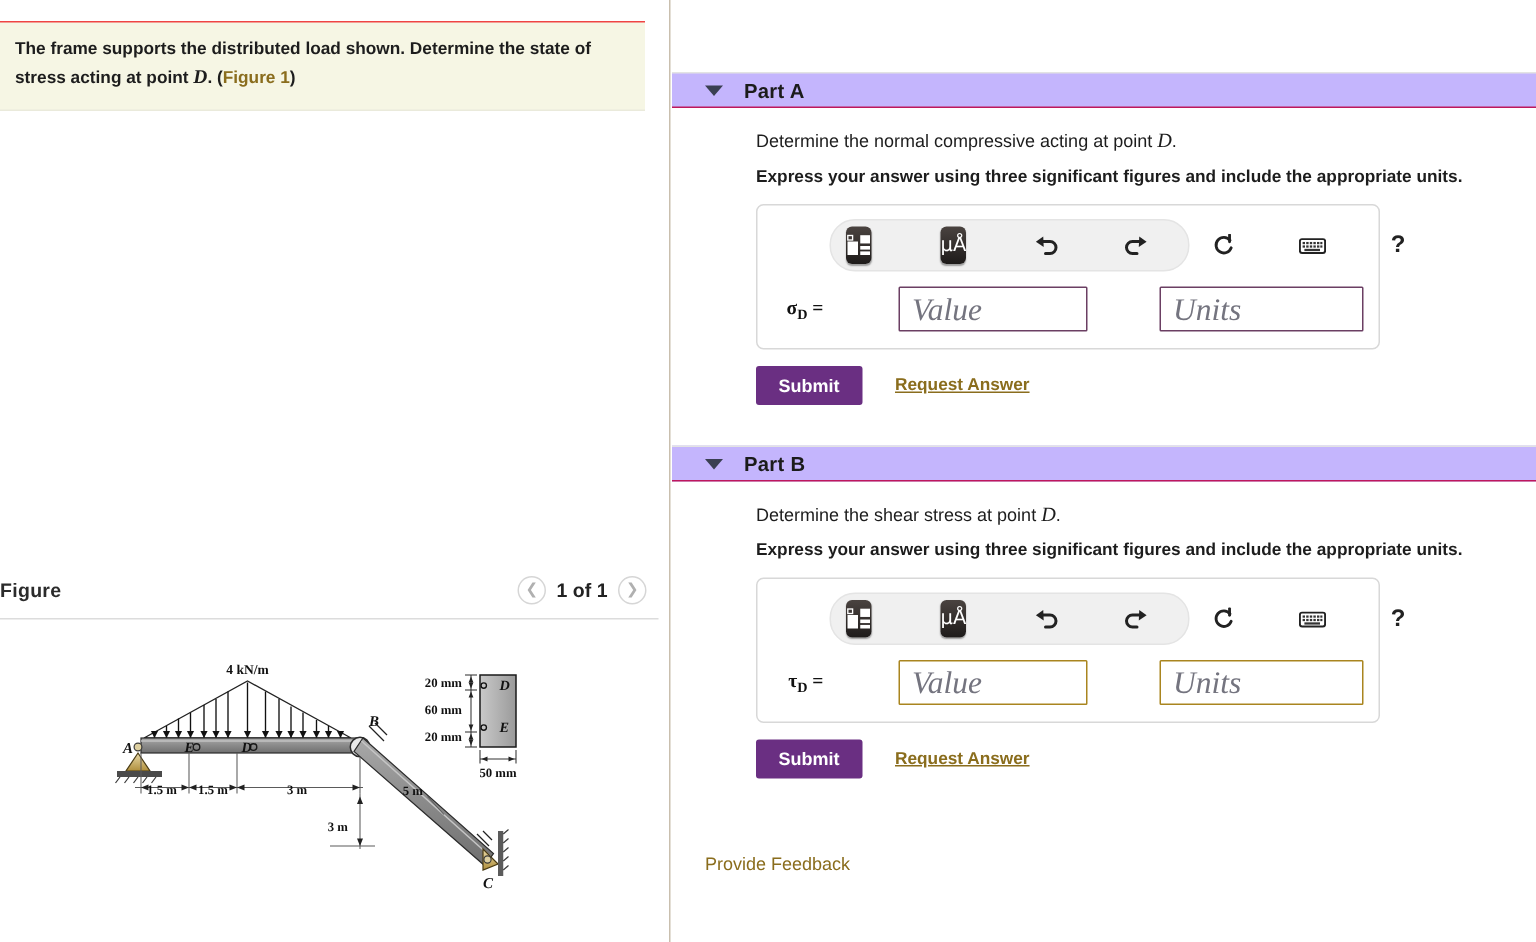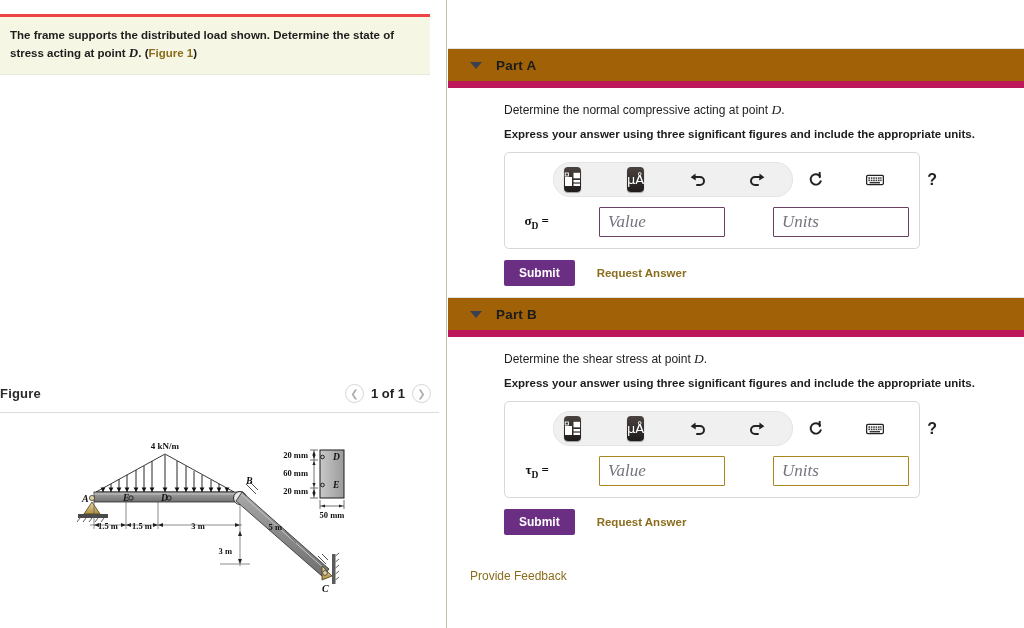--- a/index.html
+++ b/index.html
@@ -19,21 +19,21 @@
     position:absolute;left:0;top:0;width:447px;height:628px;
     background:#fff;
     border-right:1px solid #c9bfae;
     box-sizing:border-box;
   }
   .problem-box{
     position:absolute;left:0;top:14px;width:430px;
     background:#f6f6e4;
     padding:10px 12px 12px 10px;
     box-sizing:border-box;
-    border-top:3px solid #ef4444;
+    border-top:1px solid #ef4444;
     border-bottom:1px solid #eaeadb;
   }
   .problem-text{
     font-size:11.5px;line-height:17px;font-weight:bold;color:#1d1d1d;
     letter-spacing:0px;
   }
   .problem-text .ital{font-family:"Liberation Serif",serif;font-style:italic;font-size:13px;font-weight:bold;}
   .figlink{color:#8a6d1d;font-weight:bold;}
 
   
@@ -66,24 +66,24 @@
     position:absolute;left:70px;top:436px;width:300px;height:162px;
   }
   .diagram svg{display:block;}
 
   
   .right-col{
     position:absolute;left:448px;top:0;width:576px;height:628px;background:#fff;
   }
   .part-header{
     position:relative;
-    background:#a16207;
+    background:#c4b5fd;
     border-top:1px solid #e3e3e3;
-    border-bottom:7px solid #be185d;
-    height:40px;
+    border-bottom:1px solid #be185d;
+    height:24px;
     display:flex;align-items:center;
     padding-left:22px;
     box-sizing:border-box;
   }
   .caret{
     width:0;height:0;
     border-left:6px solid transparent;border-right:6px solid transparent;
     border-top:7px solid #3a3f52;
     margin-right:14px;
   }
@@ -129,21 +129,21 @@
   .sym{
     width:34px;text-align:right;padding-right:6px;
     font-family:"Liberation Serif",serif;font-weight:bold;font-size:13px;
     color:#111;white-space:nowrap;
   }
   .sym sub{font-size:9.5px;}
   .inp{
     height:30px;box-sizing:border-box;
     border:1px solid #6b3f63;
     background:#fff;
-    font-family:"Liberation Serif",serif;font-style:italic;font-size:17px;
+    font-family:"Liberation Serif",serif;font-style:italic;font-size:21px;
     color:#000000;
     padding:0 8px;
     outline:none;
     border-radius:1px;
   }
   .inp::placeholder{color:#74747f;opacity:1;font-style:italic;}
   .inp-value{width:126px;}
   .inp-units{width:136px;margin-left:4px;}
   .partB .inp{border-color:#a9851f;}
 
@@ -151,21 +151,21 @@
   .submit-btn{
     background:#6a2f82;color:#fff;border:none;
     font-family:"Liberation Sans",sans-serif;
     font-size:12px;font-weight:bold;
     padding:6px 15px;border-radius:2px;
     cursor:pointer;
   }
   .req-link{
     margin-left:22px;
     color:#8a6d1d;font-size:11.5px;font-weight:bold;
-    cursor:pointer;
+    text-decoration:underline;cursor:pointer;
   }
   .feedback-link{
     margin:24px 0 0 22px;
     color:#8a6d1d;font-size:12px;
     text-decoration:none;display:inline-block;cursor:pointer;
   }
   .partA-wrap{position:absolute;left:0;top:48px;width:576px;}
   .partB-wrap{position:absolute;left:0;top:297px;width:576px;}
   .feedback-wrap{position:absolute;left:0;top:545px;text-align:right;}
 </style>

